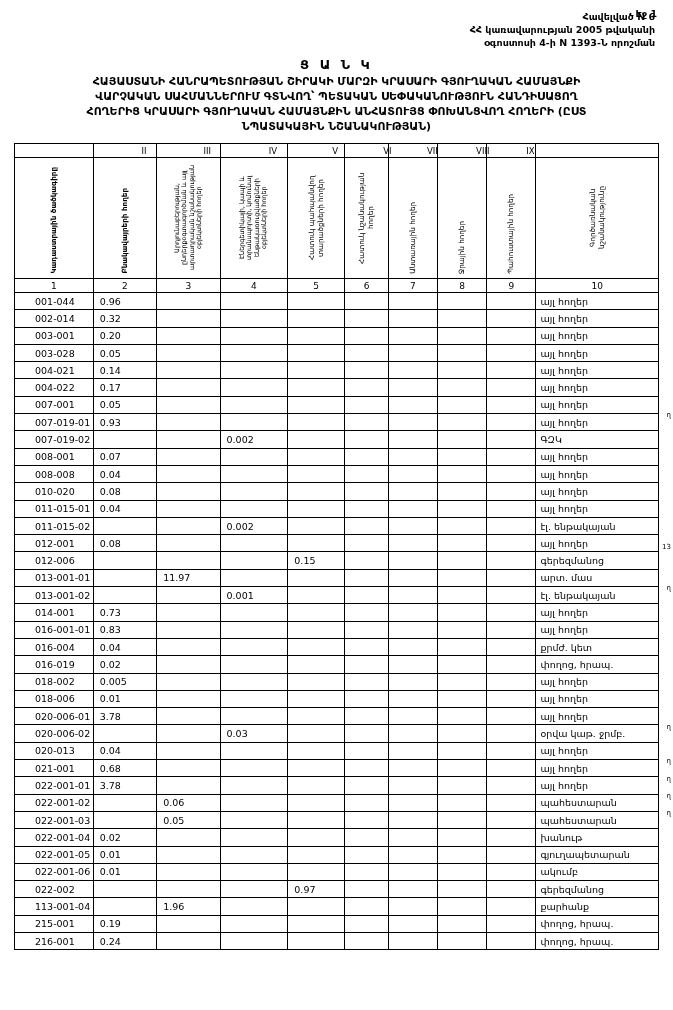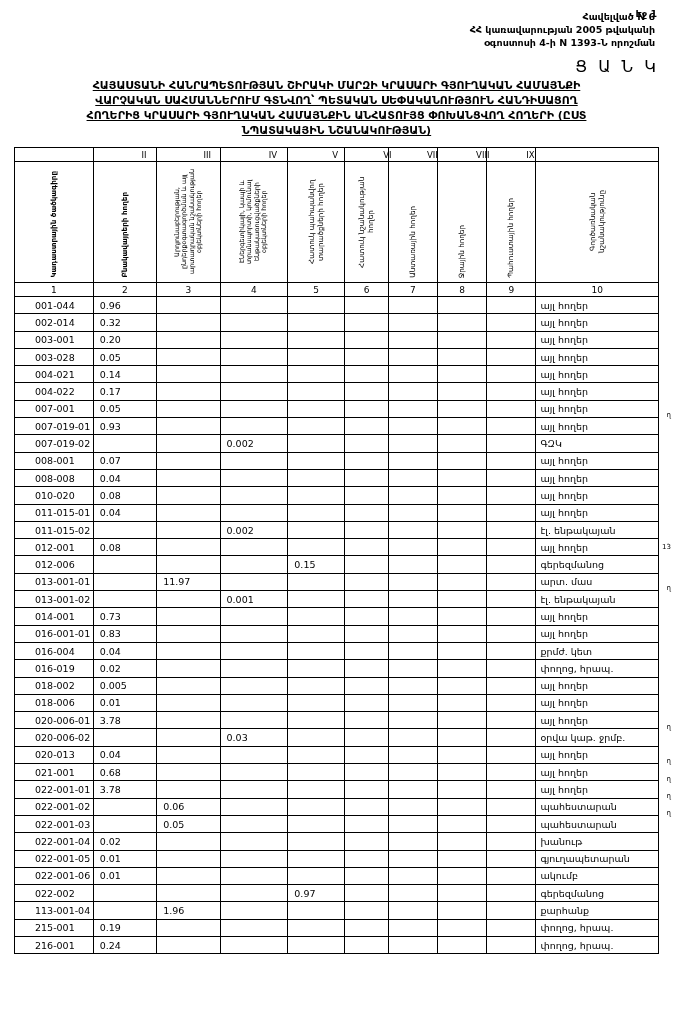--- a/index.html
+++ b/index.html
@@ -11,23 +11,23 @@
     overflow:hidden;
   }
   .page{position:relative;width:673px;height:1006px;box-sizing:border-box;padding:8px 14px 0 14px;}
 
   
   .hdr{text-align:right;font-size:9.5px;line-height:13px;font-weight:bold;margin-right:4px;}
   .hdr div{white-space:nowrap;}
   .pageno{position:absolute;right:16px;top:8px;font-size:9.5px;font-weight:bold;}
   .hdr-block{margin-top:2px;}
 
-  .title-word{text-align:right;font-size:16px;font-weight:normal;letter-spacing:3px;margin-top:8px;}
+  .title-word{text-align:center;font-size:13px;font-weight:bold;letter-spacing:3px;margin-top:8px;}
   .title{text-align:center;font-size:11px;font-weight:bold;line-height:15px;margin-top:2px;}
-  .title div{white-space:nowrap;text-decoration:underline;}
+  .title div{white-space:nowrap;}
 
   
   table{border-collapse:collapse;width:645px;margin-top:9px;table-layout:fixed;}
   td,th{border:1px solid #000;padding:0;font-weight:normal;}
 
   .rowhead td{height:120px;vertical-align:bottom;text-align:center;}
   .romans td{height:13px;font-size:8.5px;text-align:center;vertical-align:middle;font-weight:normal;padding-left:38px;}
   .nums td{height:13px;font-size:9px;text-align:center;vertical-align:middle;}
 
   .vert{

